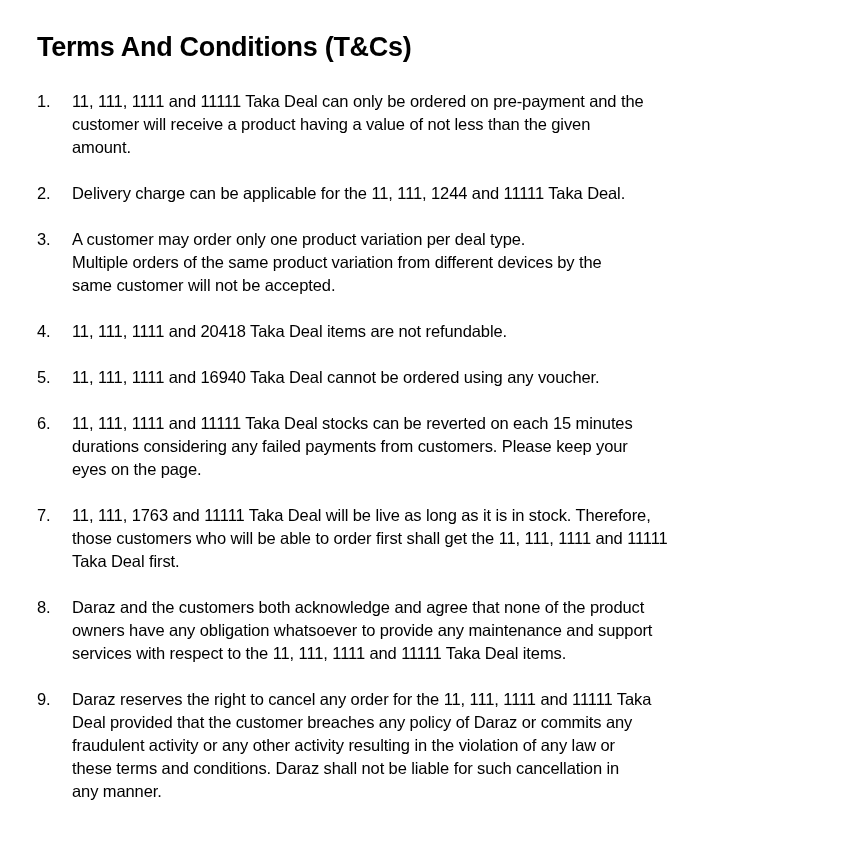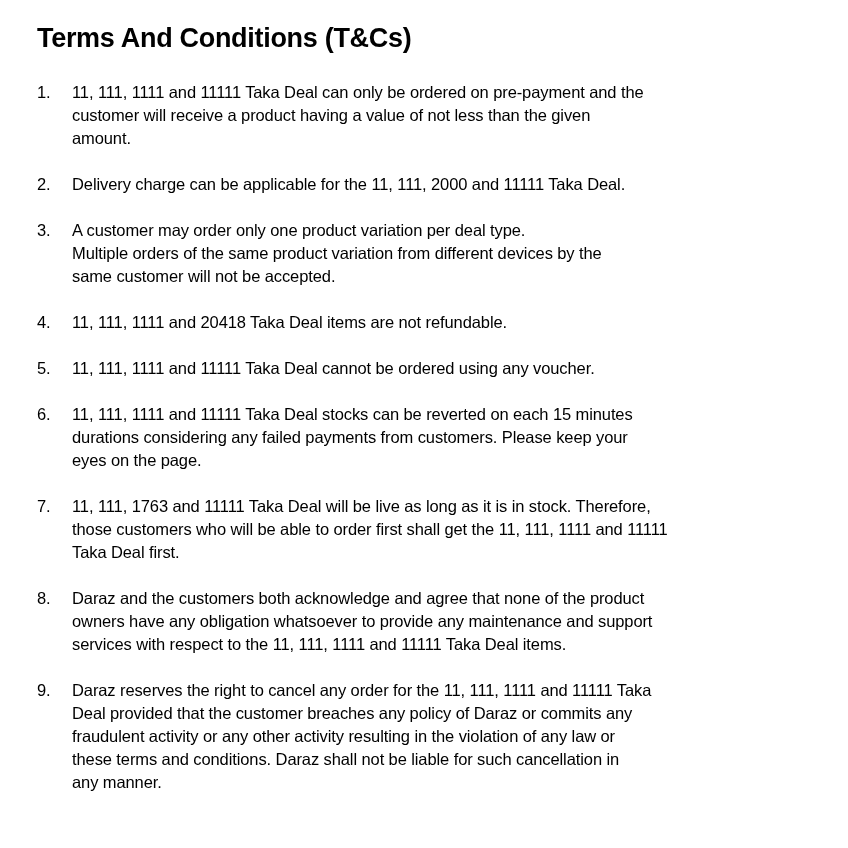--- a/index.html
+++ b/index.html
@@ -10,21 +10,21 @@
     font-family: "Liberation Sans", "DejaVu Sans", sans-serif;
   }
   .page {
     width: 848px;
     height: 848px;
     box-sizing: border-box;
     background: #ffffff;
     overflow: hidden;
   }
   .doc {
-    padding: 23px 38px 0 37px;
+    padding: 32px 38px 0 37px;
   }
   .doc-title {
     font-size: 27px;
     font-weight: 700;
     letter-spacing: -0.3px;
     margin: 0 0 27px 0;
     line-height: 1.15;
   }
   .terms-list {
     margin: 0;
@@ -59,38 +59,38 @@
 
       <div class="term-item">
         <span class="term-number">1.</span>
         <span class="term-text">11, 111, 1111 and 11111 Taka Deal can only be ordered on pre-payment and the
 customer will receive a product having a value of not less than the given
 amount.</span>
       </div>
 
       <div class="term-item">
         <span class="term-number">2.</span>
-        <span class="term-text">Delivery charge can be applicable for the 11, 111, 2000 and 11111 Taka Deal.</span>
+        <span class="term-text">Delivery charge can be applicable for the 11, 111, 1244 and 11111 Taka Deal.</span>
       </div>
 
       <div class="term-item">
         <span class="term-number">3.</span>
         <span class="term-text">A customer may order only one product variation per deal type.
 Multiple orders of the same product variation from different devices by the
 same customer will not be accepted.</span>
       </div>
 
       <div class="term-item">
         <span class="term-number">4.</span>
         <span class="term-text">11, 111, 1111 and 20418 Taka Deal items are not refundable.</span>
       </div>
 
       <div class="term-item">
         <span class="term-number">5.</span>
-        <span class="term-text">11, 111, 1111 and 11111 Taka Deal cannot be ordered using any voucher.</span>
+        <span class="term-text">11, 111, 1111 and 16940 Taka Deal cannot be ordered using any voucher.</span>
       </div>
 
       <div class="term-item">
         <span class="term-number">6.</span>
         <span class="term-text">11, 111, 1111 and 11111 Taka Deal stocks can be reverted on each 15 minutes
 durations considering any failed payments from customers. Please keep your
 eyes on the page.</span>
       </div>
 
       <div class="term-item">

